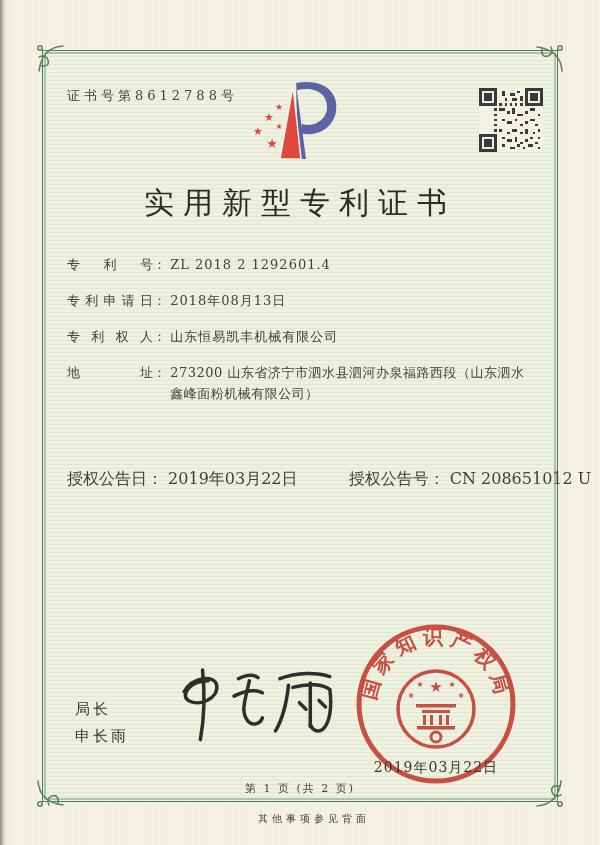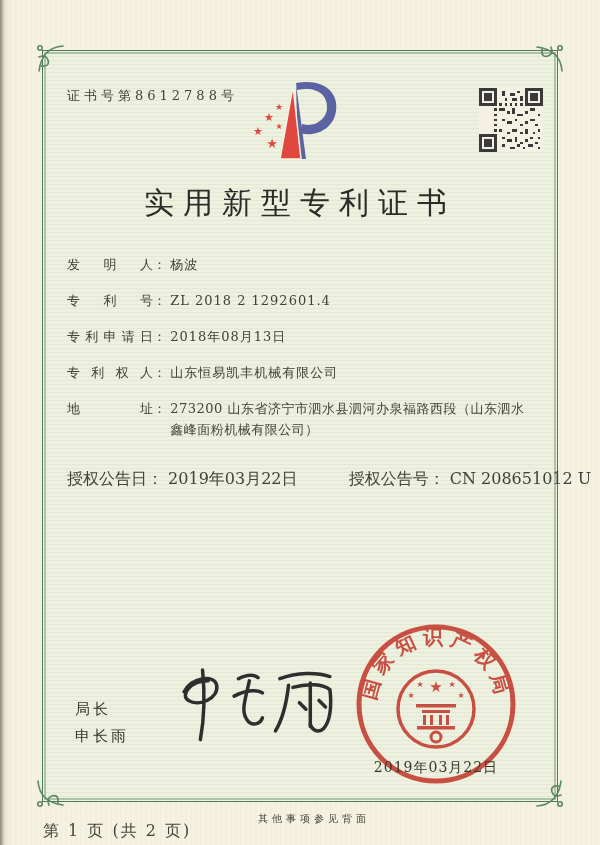--- a/index.html
+++ b/index.html
@@ -54,22 +54,22 @@
     font-size:13.5px;line-height:23px;color:#45463b;text-align:justify;}
   .paragraphs p{margin:0;text-indent:2em;}
 
   .director{position:absolute;left:32px;top:645px;font-size:15px;color:#33362d;letter-spacing:3px;line-height:27px;}
   .signature{position:absolute;left:128px;top:612px;width:185px;height:88px;}
 
   .seal{position:absolute;left:308px;top:568px;width:170px;height:170px;opacity:.92;mix-blend-mode:multiply;}
   .seal-date{position:absolute;left:308px;top:708px;width:170px;text-align:center;
     font-size:14px;color:#35382e;letter-spacing:1px;}
 
-  .page-info{position:absolute;left:0;top:730px;width:100%;
-    font-size:16px;color:#44453a;letter-spacing:2px;margin-top:40px;}
+  .page-info{position:absolute;left:0;top:730px;width:100%;text-align:center;
+    font-size:11px;color:#44453a;letter-spacing:2px;}
   .back-note{position:absolute;left:14px;top:812px;width:100%;text-align:center;
     font-size:10px;color:#3f4035;letter-spacing:4px;}
 </style>
 </head>
 <body>
 
 <div class="page">
   <div class="left-edge"></div>
 
   <div class="frame">
@@ -139,24 +139,20 @@
                  M9,12h1v1h-1z M11,13h2v1h-2z M14,12h1v1h-1z M16,14h1v1h-1z M18,13h1v1h-1z M20,12h2v1h-2z M22,14h1v1h-1z
                  M8,16h1v1h-1z M11,17h1v1h-1z M13,16h2v1h-2z M16,17h1v1h-1z M18,16h1v2h-1z M21,17h1v1h-1z M23,16h1v1h-1z
                  M9,19h1v1h-1z M11,20h2v1h-2z M14,19h1v2h-1z M16,21h1v1h-1z M18,20h1v1h-1z M20,19h1v1h-1z M22,21h1v1h-1z
                  M9,22h1v1h-1z M12,23h2v1h-2z M15,22h1v1h-1z M17,23h1v1h-1z M19,22h2v1h-2z M23,23h1v1h-1z M23,19h1v1h-1z"></path>
       </g>
     </svg>
 
     <div class="title">实用新型专利证书</div>
 
     <div class="fields">
-      <div class="frow">
-        <span class="flabel">发明人</span><span class="fcolon">：</span>
-        <span class="fvalue">杨波</span>
-      </div>
       <div class="frow">
         <span class="flabel">专利号</span><span class="fcolon">：</span>
         <span class="fvalue">ZL 2018 2 1292601.4</span>
       </div>
       <div class="frow">
         <span class="flabel">专利申请日</span><span class="fcolon">：</span>
         <span class="fvalue">2018年08月13日</span>
       </div>
       <div class="frow">
         <span class="flabel">专利权人</span><span class="fcolon">：</span>

